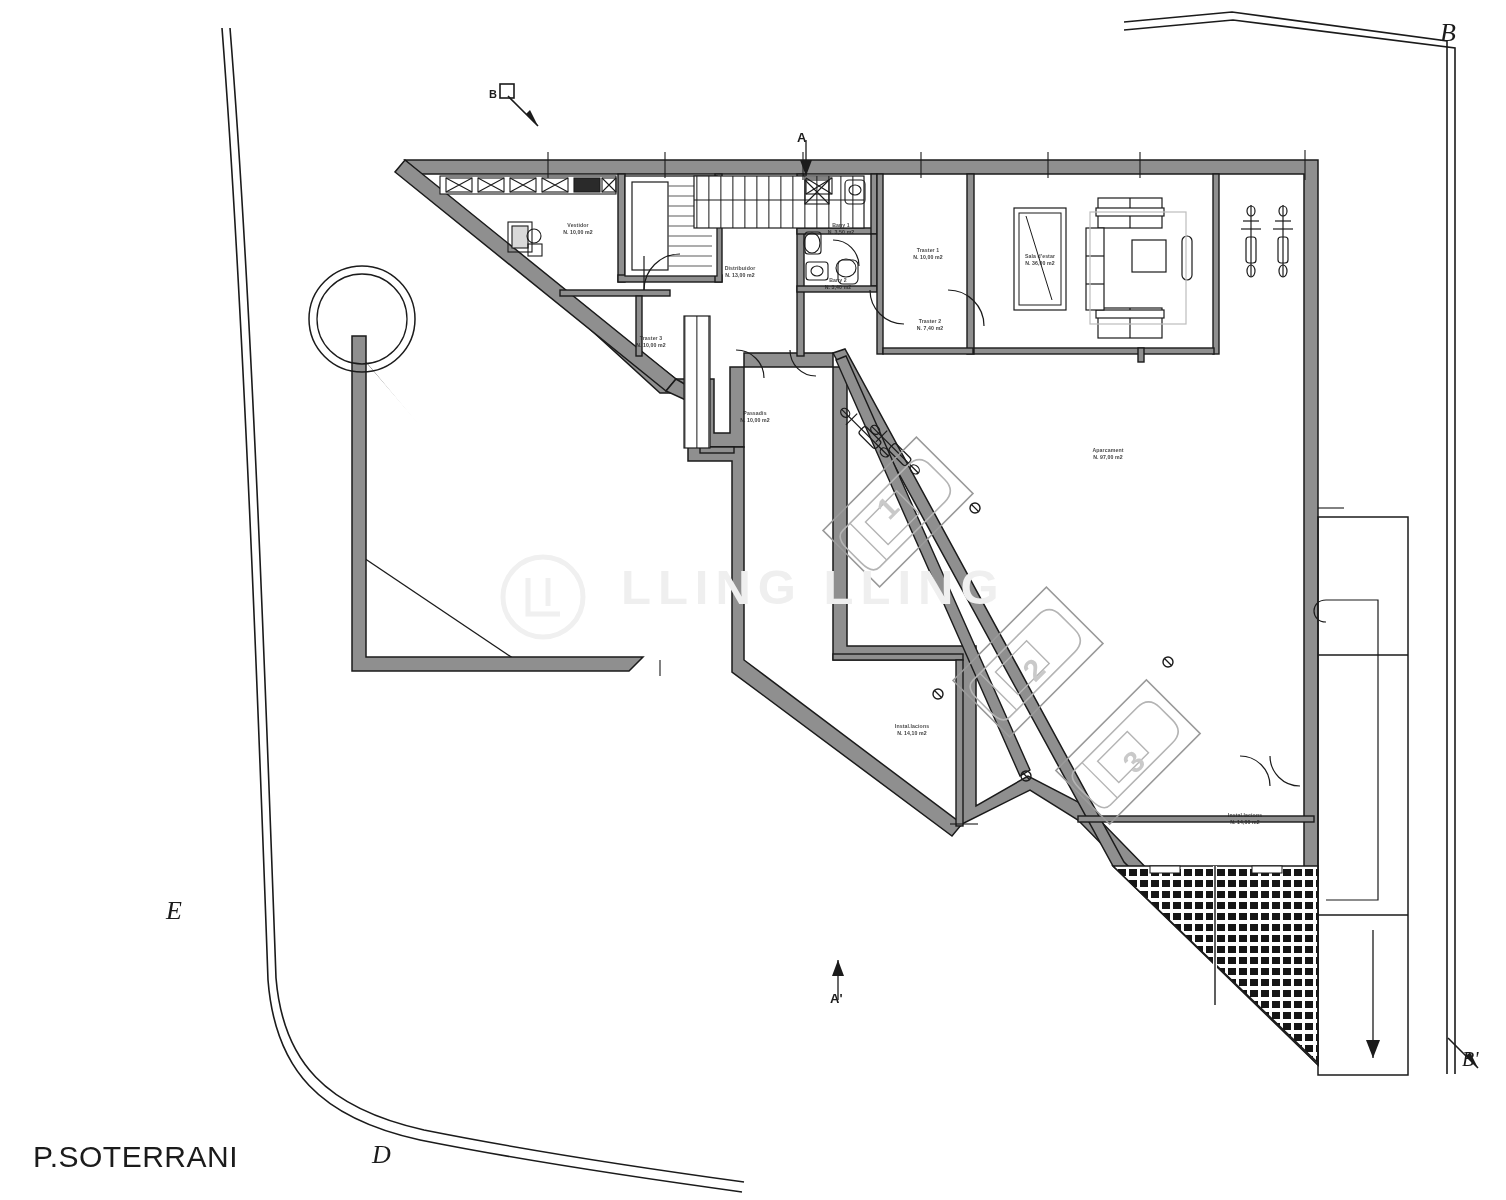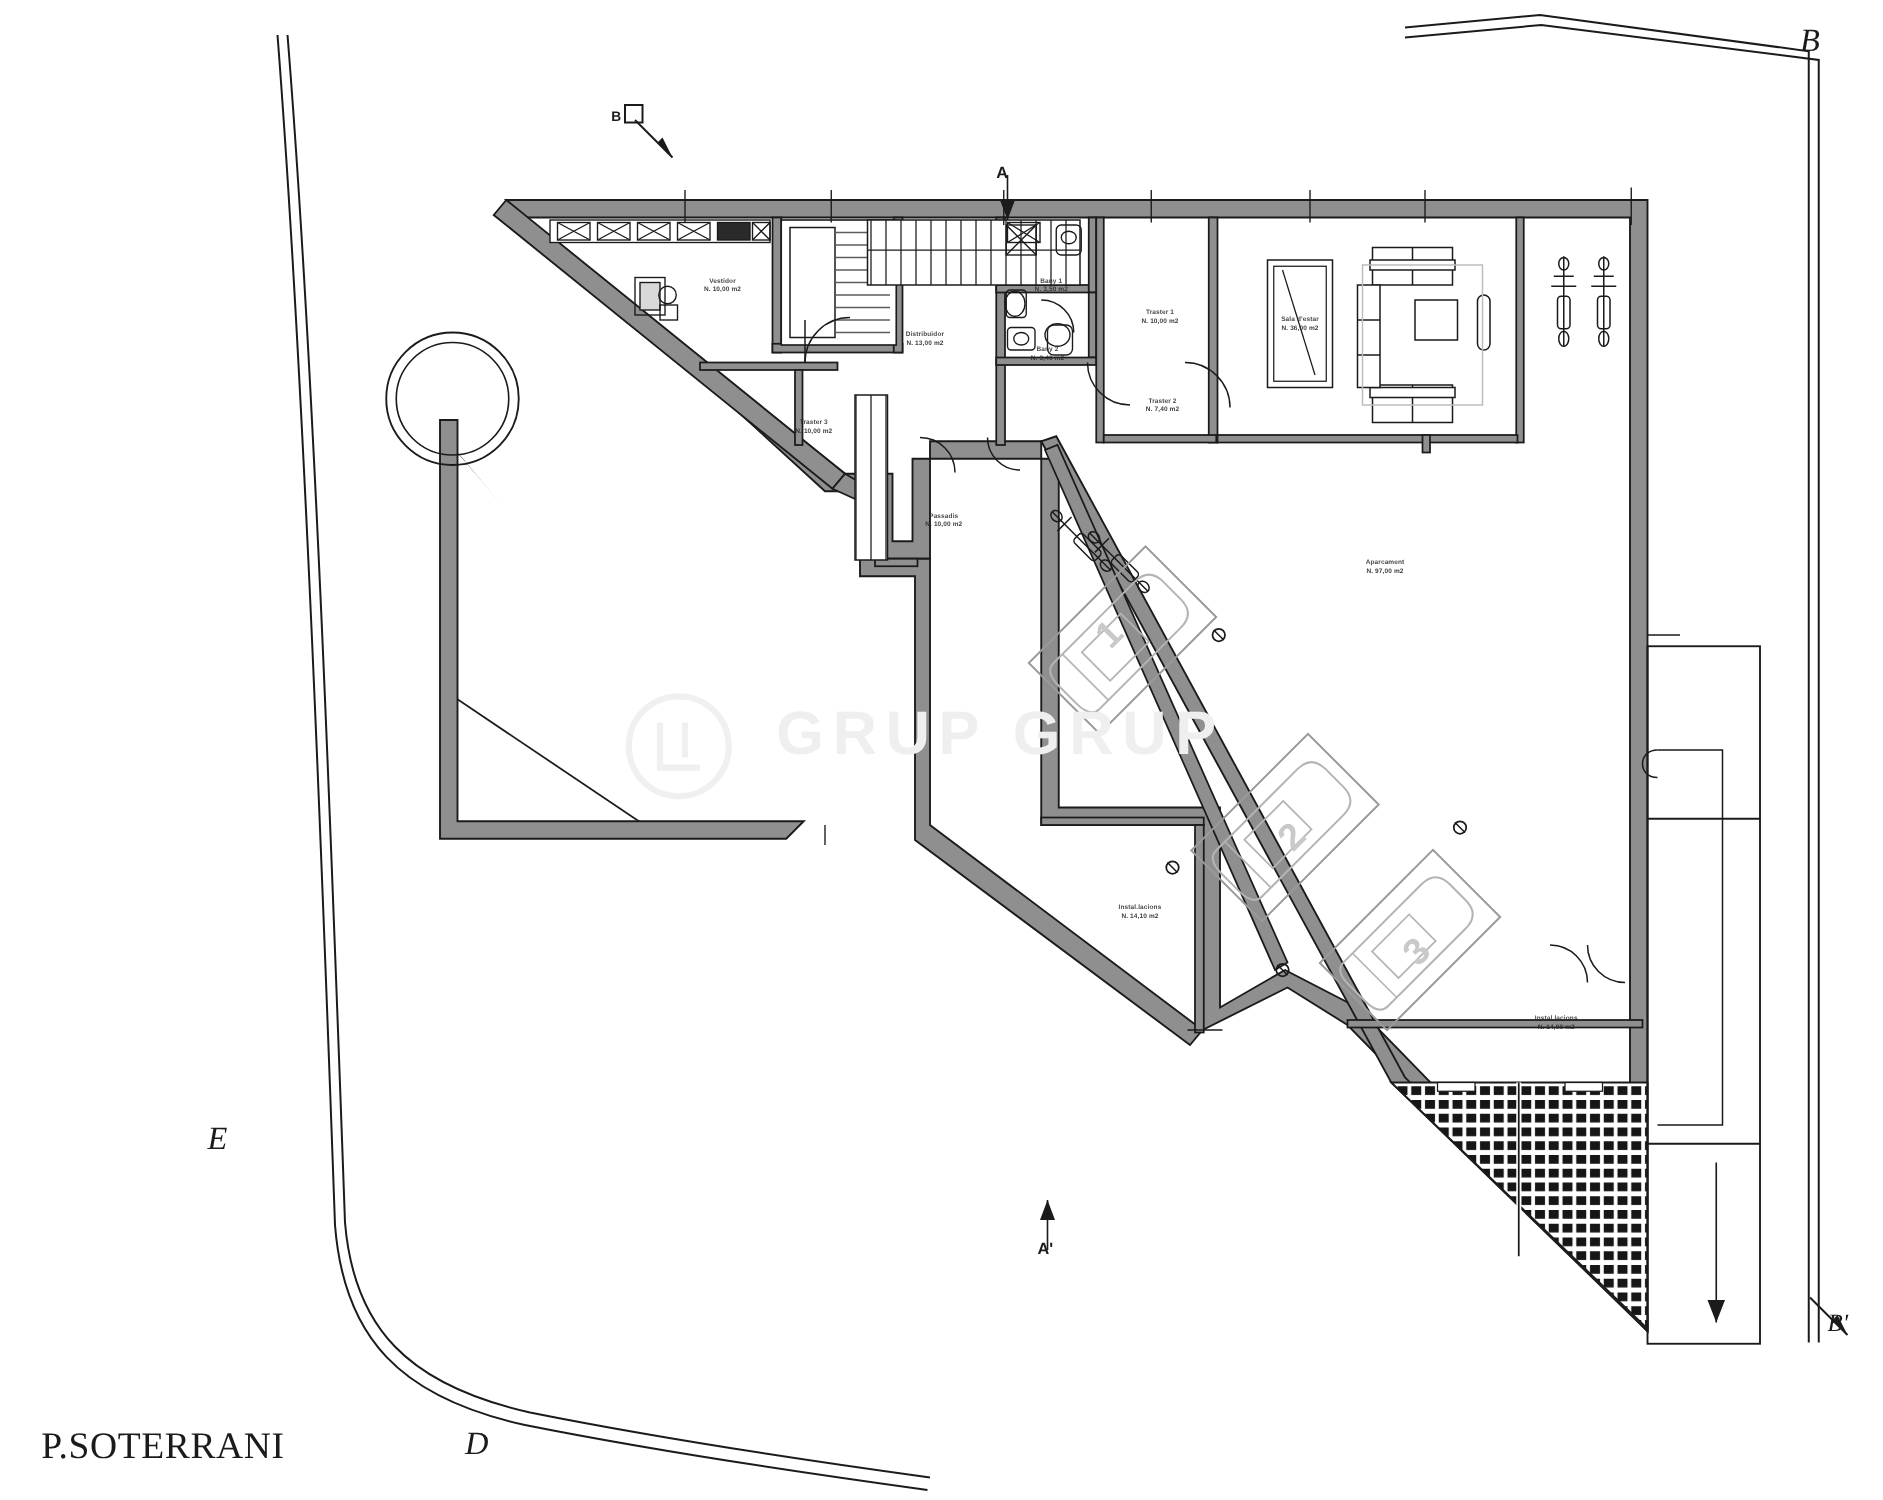--- a/index.html
+++ b/index.html
@@ -1,21 +1,21 @@
 <!DOCTYPE html>
 <html><head>
 <meta charset="utf-8">
 <style>
   html,body{margin:0;padding:0;background:#ffffff;}
   body{width:1506px;height:1200px;position:relative;overflow:hidden;
        font-family:"Liberation Sans",sans-serif;color:#111;}
   #stage{position:absolute;inset:0;width:1506px;height:1200px;}
   svg{position:absolute;top:0;left:0;width:1506px;height:1200px;display:block;}
   .ttl{position:absolute;left:33px;top:1140px;font-size:30px;letter-spacing:.5px;
-       color:#1b1b1b;font-family:Liberation Serif, serif;white-space:nowrap;}
+       color:#1b1b1b;font-family:Liberation Sans, sans-serif;white-space:nowrap;}
   .axlbl{position:absolute;font-style:italic;font-size:26px;color:#1b1b1b;
          font-family:"Liberation Serif",serif;}
   .seclbl{position:absolute;font-size:13px;font-weight:bold;color:#1b1b1b;
           font-family:"Liberation Sans",sans-serif;}
   .roomlbl{position:absolute;text-align:center;line-height:1.25;
            font-family:"Liberation Sans",sans-serif;color:#2a2a2a;
            transform:translateX(-50%);white-space:nowrap;}
   .roomlbl .nm{font-size:5.2px;font-weight:bold;letter-spacing:.1px;display:block;
                filter:blur(.35px);opacity:.85;}
   .roomlbl .ar{font-size:5.2px;font-weight:bold;letter-spacing:.1px;display:block;
@@ -351,21 +351,21 @@
     </g>
 
     <g>
       <circle cx="543" cy="597" r="40" fill="none" stroke="#f0f0f0" stroke-width="5"></circle>
       <path d="M528 578 L528 614 L560 614" fill="none" stroke="#f0f0f0" stroke-width="5"></path>
       <path d="M548 578 L548 606" fill="none" stroke="#f0f0f0" stroke-width="5"></path>
     </g>
   </svg>
 
   <div class="wm">
-    <div class="wtop">GRUP GRUP</div>
+    <div class="wtop">LLING LLING</div>
   </div>
 
   <div class="ttl">P.SOTERRANI</div>
 
   <div class="axlbl" style="left:166px;top:896px;">E</div>
   <div class="axlbl" style="left:372px;top:1140px;">D</div>
   <div class="axlbl" style="left:1440px;top:18px;">B</div>
   <div class="axlbl" style="left:1462px;top:1048px;font-size:20px;">B'</div>
 
   <div class="seclbl" style="left:489px;top:88px;font-size:11px;">B</div>

